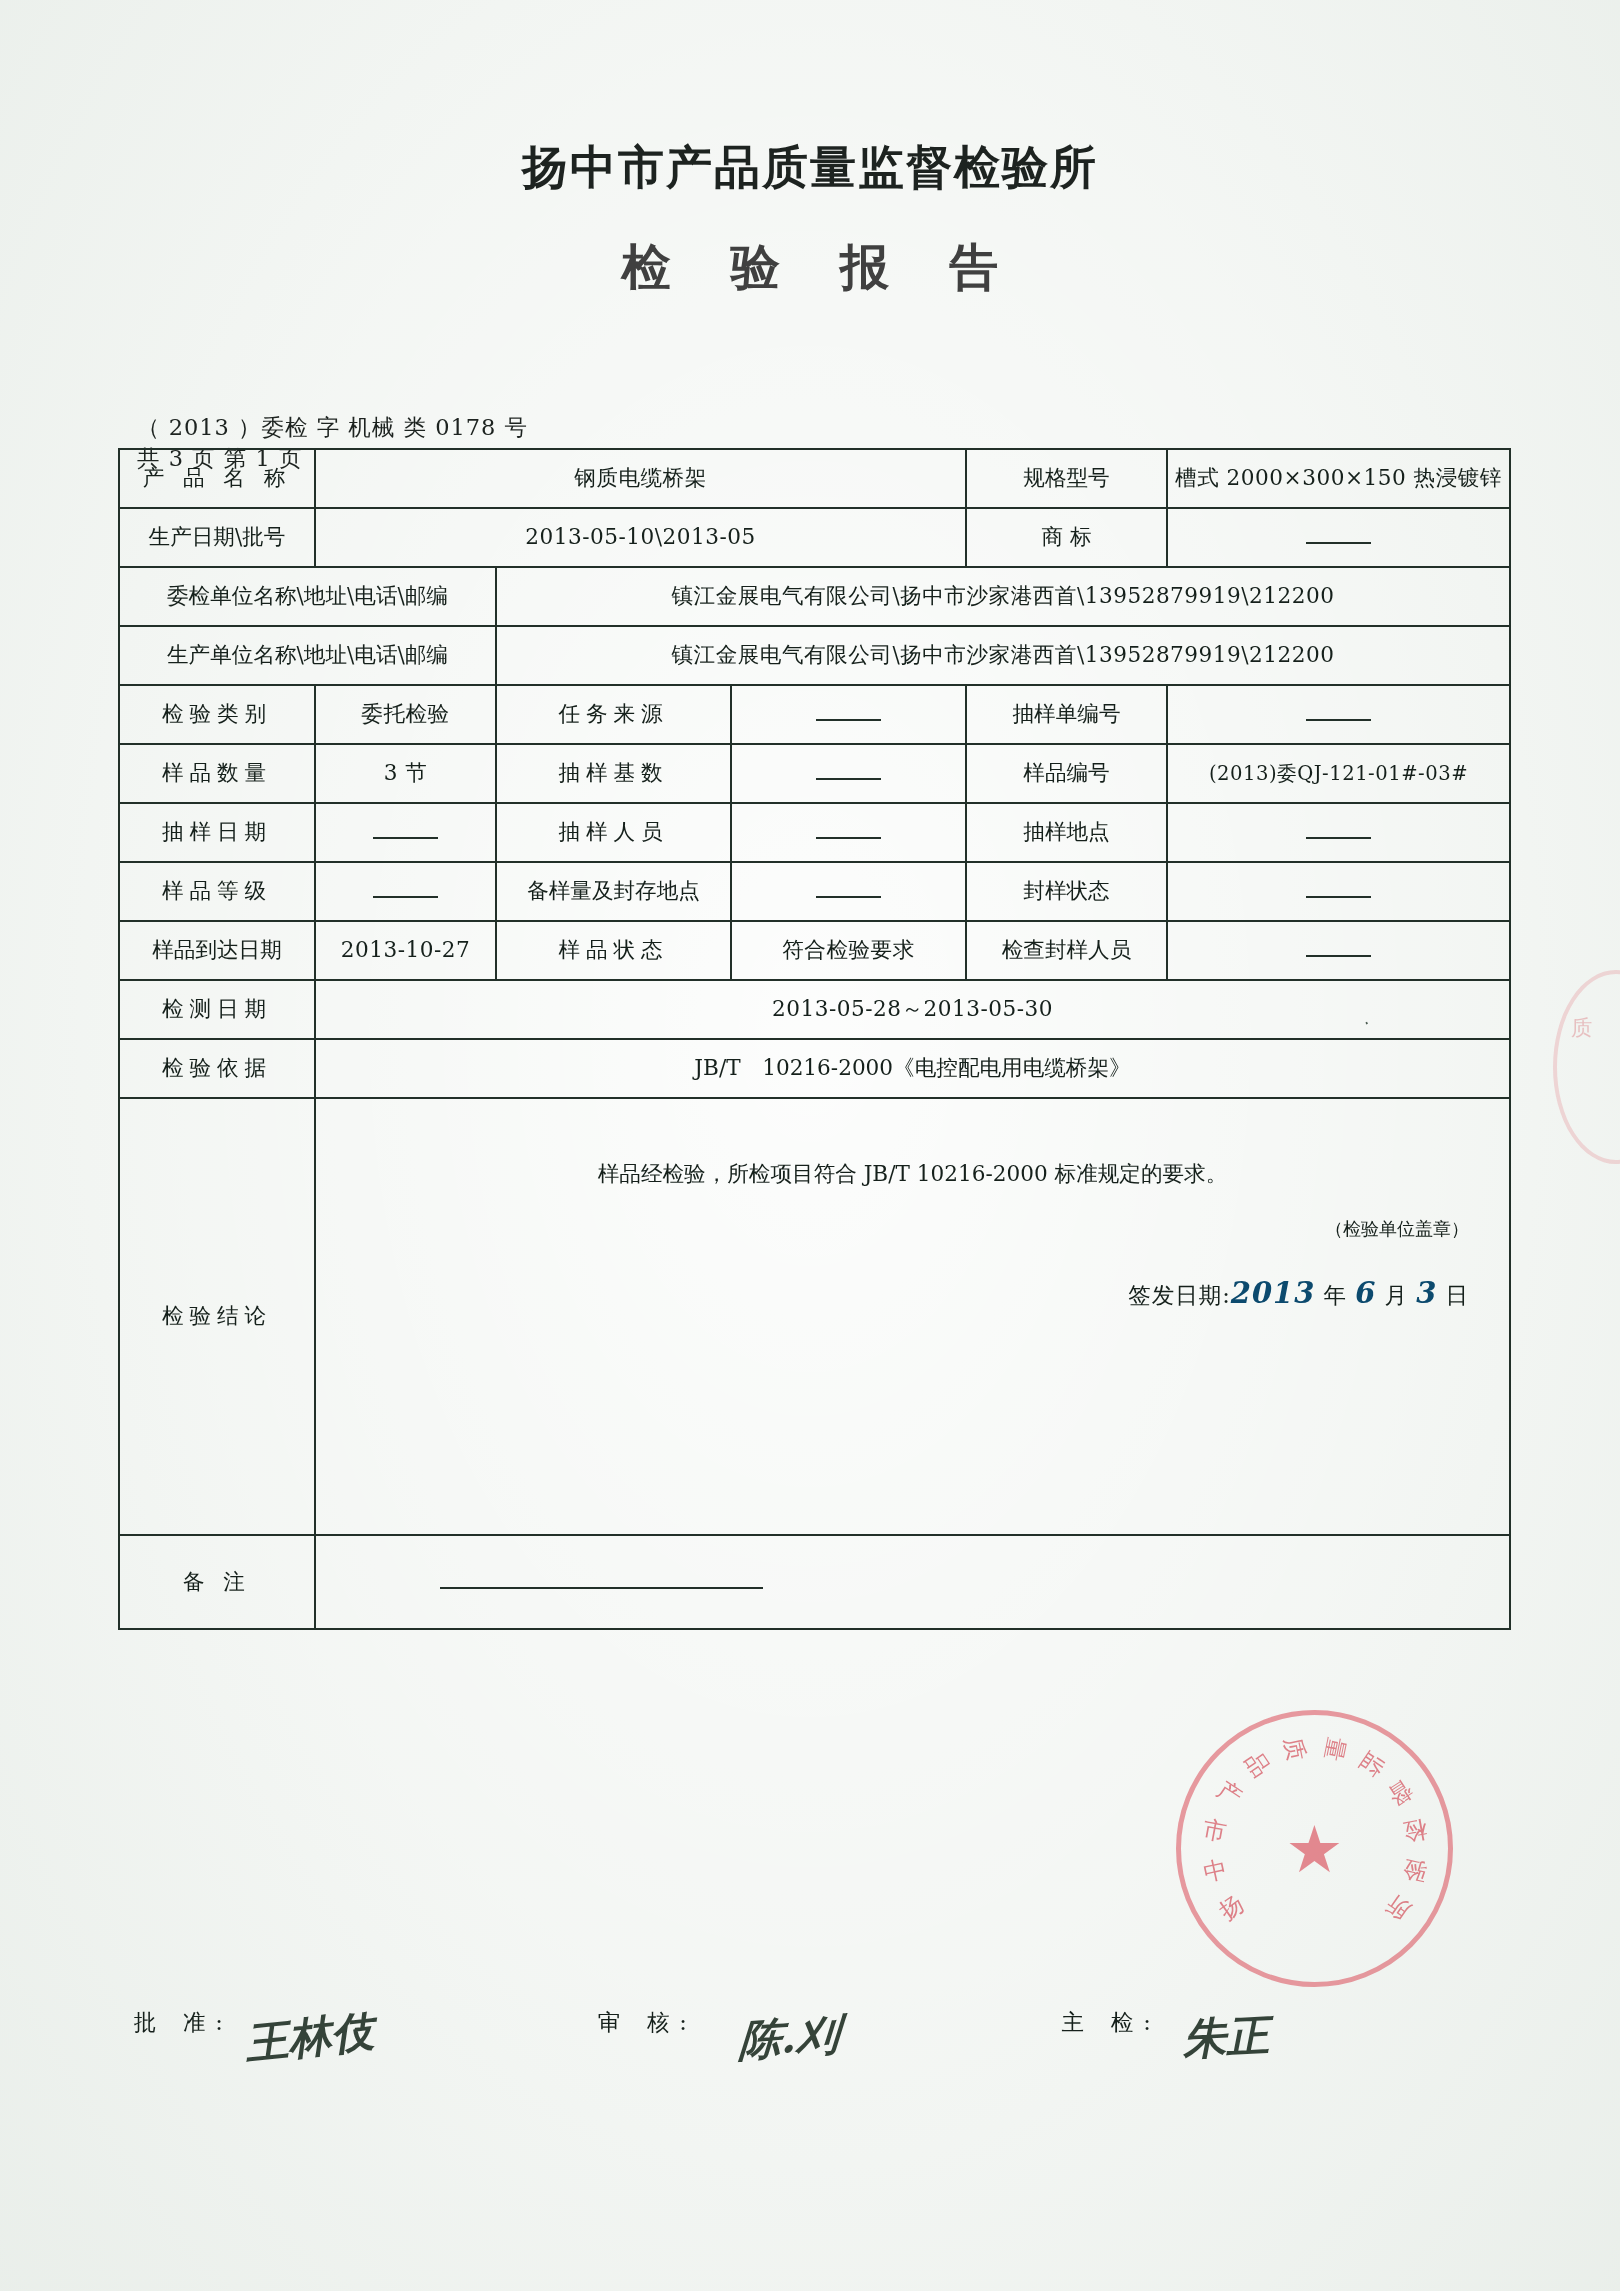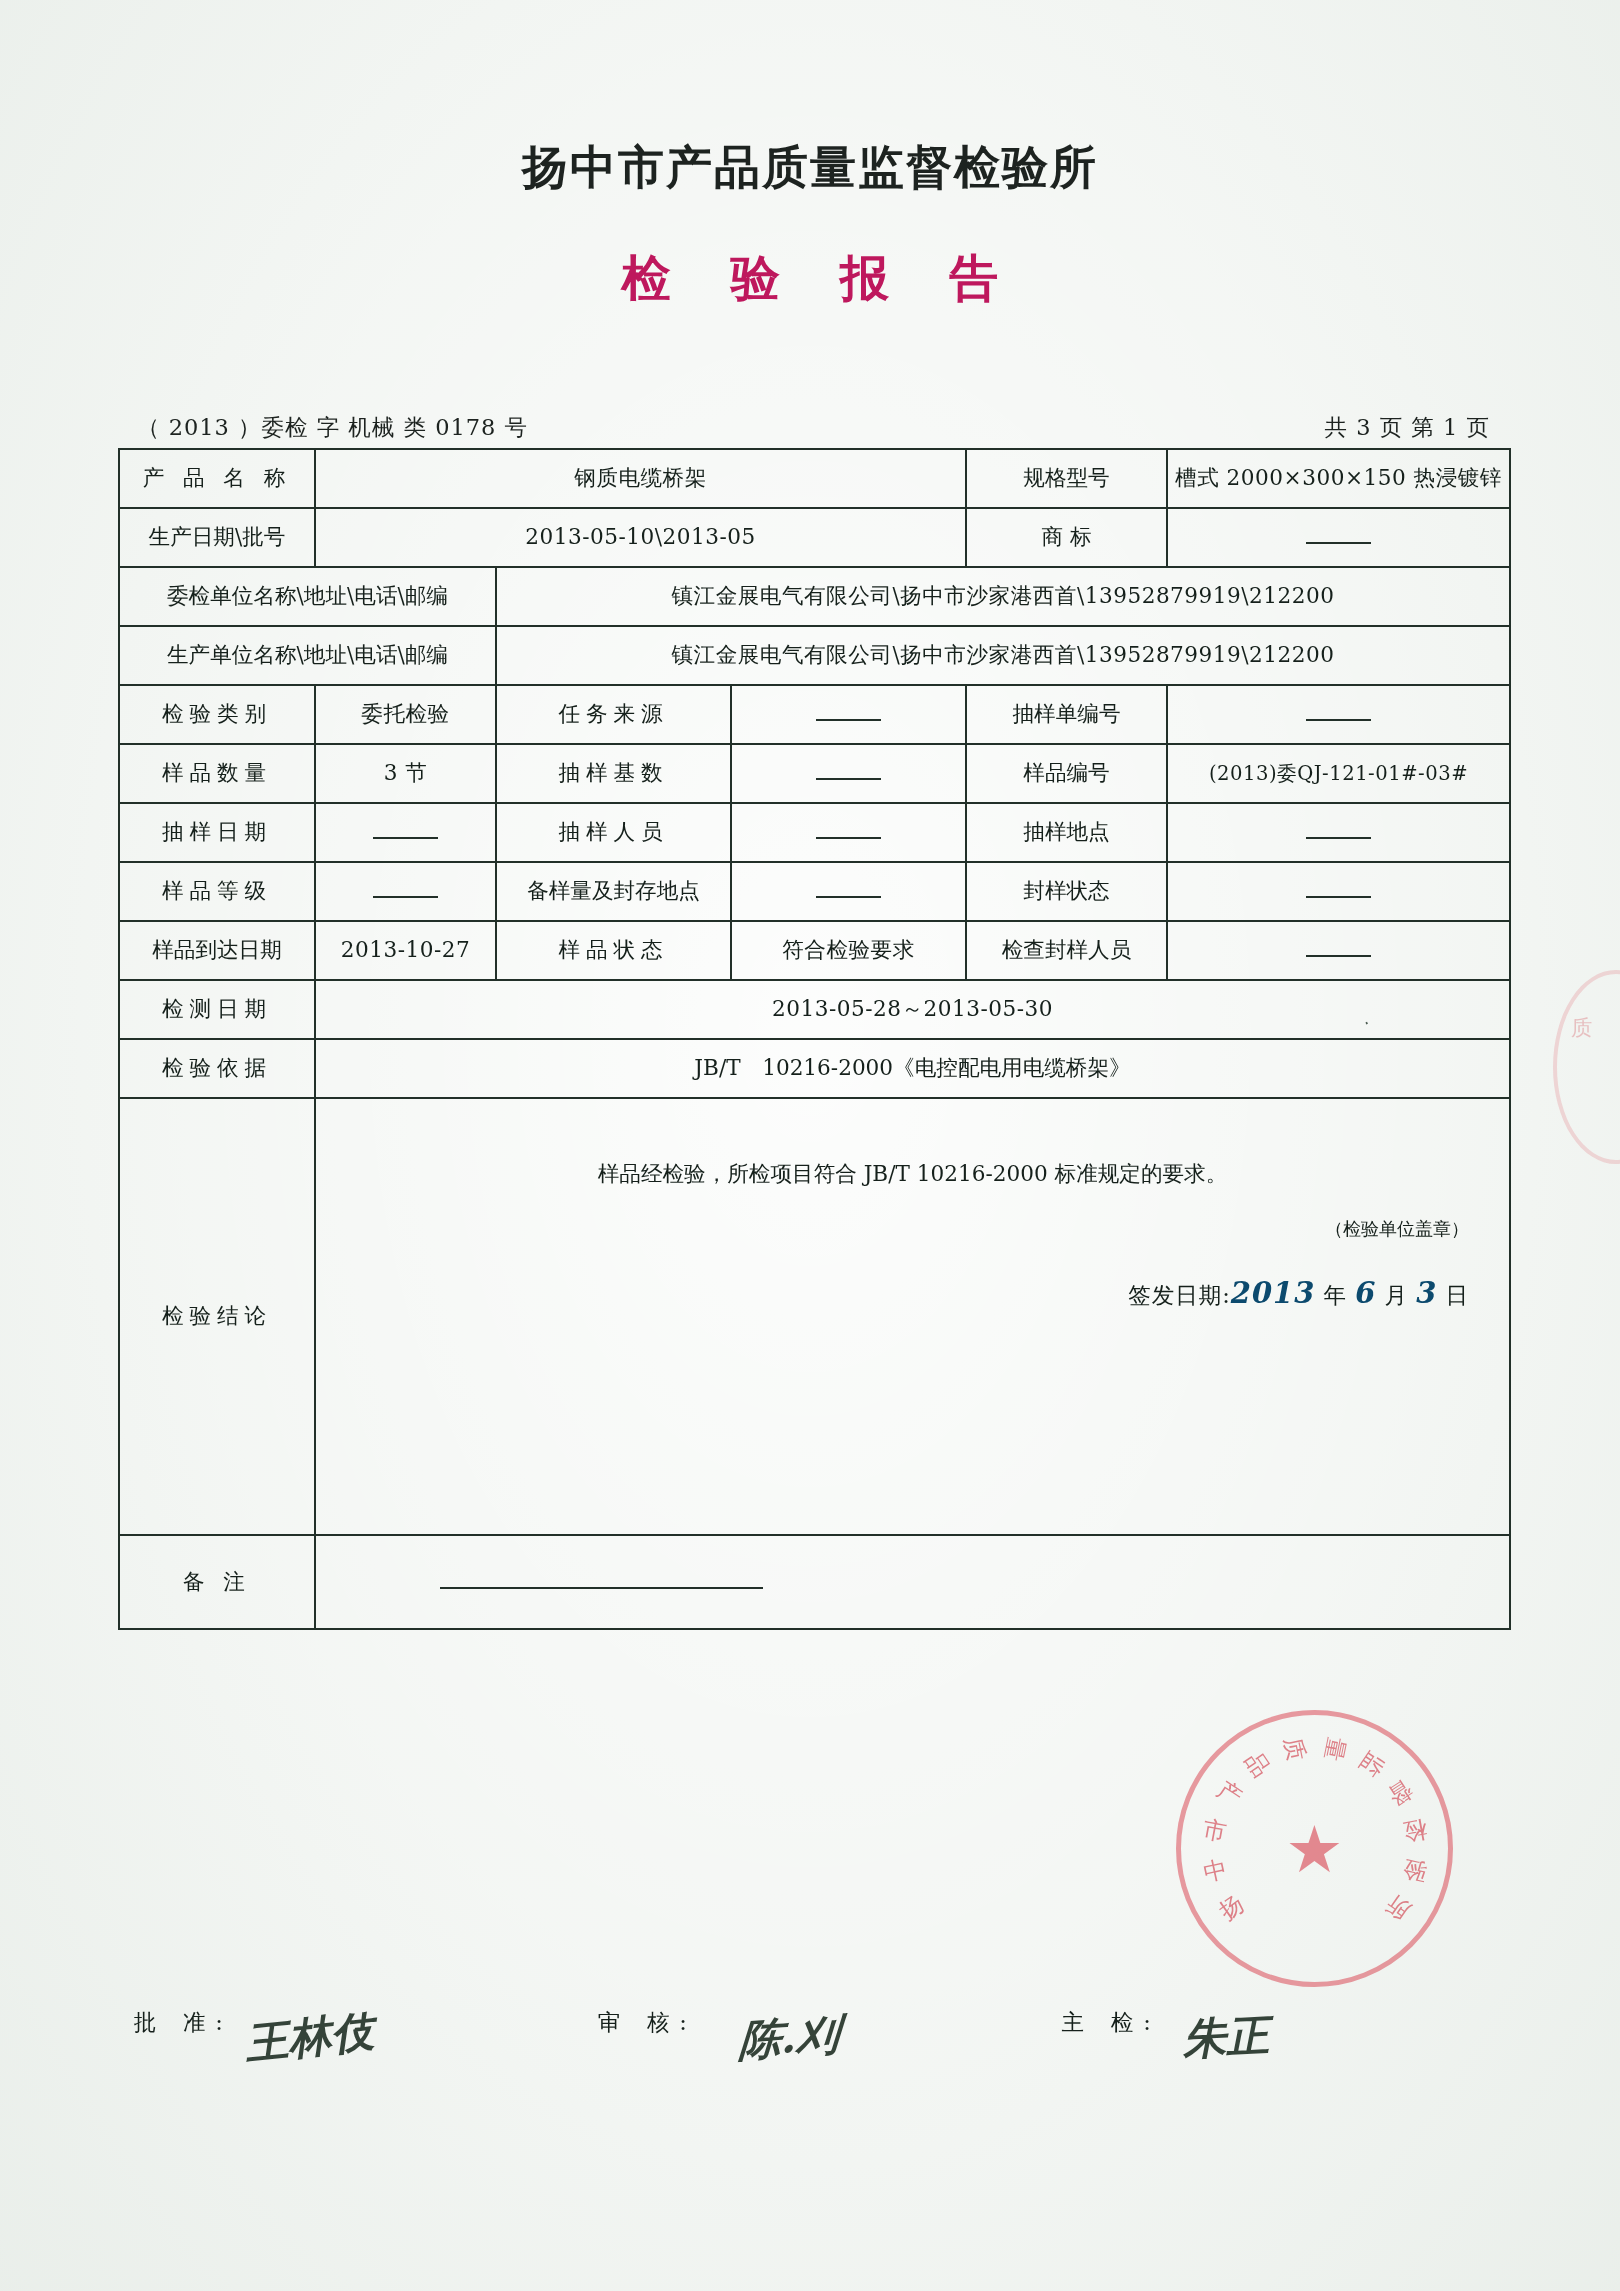--- a/index.html
+++ b/index.html
@@ -45,35 +45,36 @@
     font-size: 46px;
     font-weight: 700;
     letter-spacing: 2px;
     color: #1d2320;
   }
   .title-sub {
     font-family: "DejaVu Serif", "Liberation Serif", serif;
     font-size: 49px;
     font-weight: 700;
     letter-spacing: 21.6px;
-    margin-top: 47px;
-    color: #be185d;
+    margin-top: 36px;
+    color: #404040;
     padding-left: 21.6px;
   }
   .meta-row {
     position: absolute;
     top: 412px;
     left: 137px;
     width: 1353px;
     display: flex;
     justify-content: space-between;
     font-family: "DejaVu Serif", "Liberation Serif", serif;
     font-size: 22.5px;
     color: #1d2320;
     letter-spacing: 1px;
+    flex-direction: column;
   }
   table.main {
     position: absolute;
     left: 118px;
     top: 448px;
     width: 1392px;
     border-collapse: collapse;
     table-layout: fixed;
     font-family: "DejaVu Serif", "Liberation Serif", serif;
     color: #15201b;

